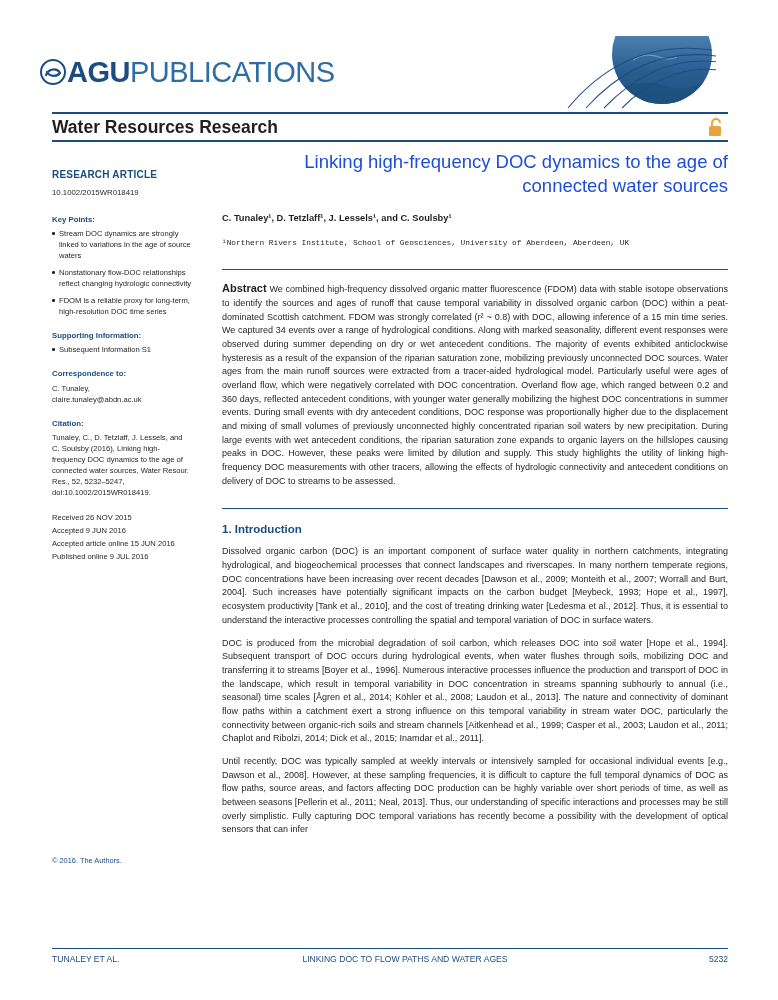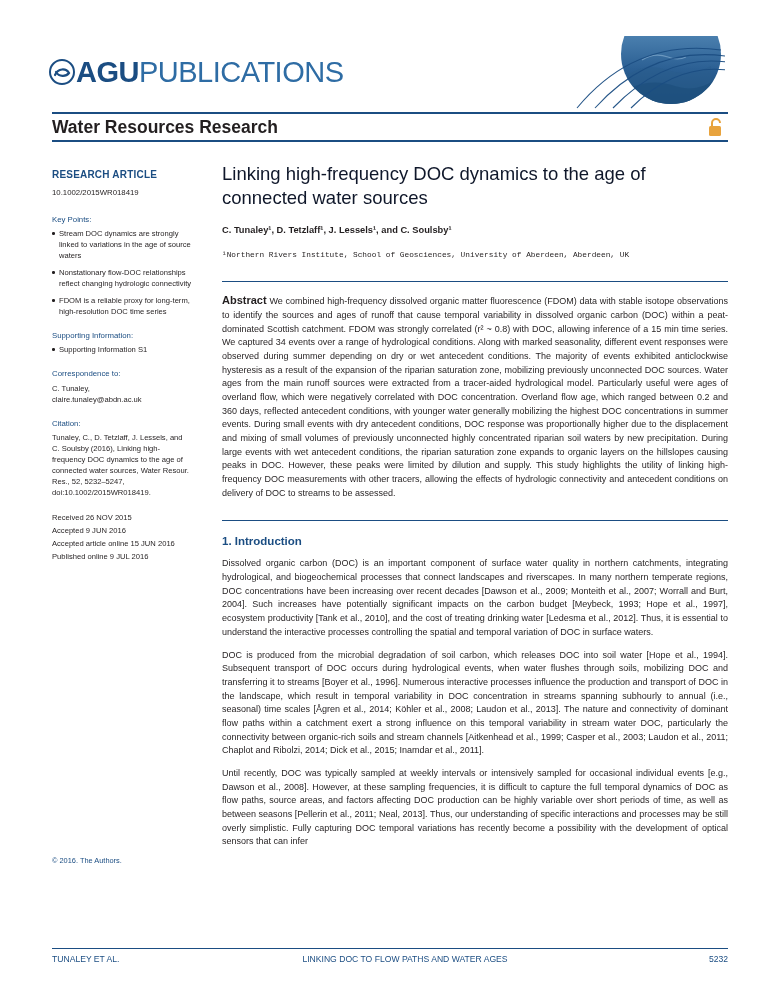--- a/index.html
+++ b/index.html
@@ -17,21 +17,21 @@
   .page {
     position: absolute;
     left: 0; top: 0;
     width: 778px; height: 1000px;
     background: #fff;
   }
 
   
   .masthead {
     position: absolute;
-    left: 49px; top: 50px;
+    left: 40px; top: 50px;
     width: 676px; height: 62px;
   }
   .agu-logo {
     position: absolute;
     left: 0; top: 6px;
     font-size: 29px;
     letter-spacing: -0.5px;
     white-space: nowrap;
     font-family: "Liberation Sans", sans-serif;
   }
@@ -89,21 +89,21 @@
     margin-bottom: 4px;
     margin-top: 16px;
   }
   .doi {
     font-size: 7.8px;
     color: #231f20;
     margin-bottom: 16px;
   }
   .lc-head {
     color: #1b4d82;
-    font-weight: normal;
+    font-weight: bold;
     font-size: 7.8px;
     margin-bottom: 3px;
   }
   .lc-block { margin-bottom: 13px; }
   ul.kp {
     margin: 0; padding: 0; list-style: none;
   }
   ul.kp li {
     position: relative;
     padding-left: 7px;
@@ -133,23 +133,24 @@
 
   
   .rightcol {
     position: absolute;
     left: 222px; top: 150px;
     width: 506px;
   }
   .article-title {
     font-size: 18.5px;
     line-height: 1.28;
-    color: #0f172a;
+    color: #1d4ed8;
     font-weight: normal;
-    margin: 12px 0 16px 0;
+    margin: 0 0 16px 0;
+    text-align: right;
   }
   .authors {
     font-size: 9.3px;
     font-weight: bold;
     color: #231f20;
     margin-bottom: 16px;
   }
   .affil {
     font-size: 7.8px;
     color: #231f20;
@@ -268,21 +269,21 @@
       <ul class="kp">
         <li>Stream DOC dynamics are strongly linked to variations in the age of source waters</li>
         <li>Nonstationary flow-DOC relationships reflect changing hydrologic connectivity</li>
         <li>FDOM is a reliable proxy for long-term, high-resolution DOC time series</li>
       </ul>
     </div>
 
     <div class="lc-block">
       <div class="lc-head">Supporting Information:</div>
       <ul class="kp">
-        <li>Supporting Information S1</li>
+        <li>Subsequent Information S1</li>
       </ul>
     </div>
 
     <div class="lc-block">
       <div class="lc-head">Correspondence to:</div>
       <div class="lc-text" style="white-space: pre-line;">C. Tunaley,
 claire.tunaley@abdn.ac.uk</div>
     </div>
 
     <div class="lc-block">

